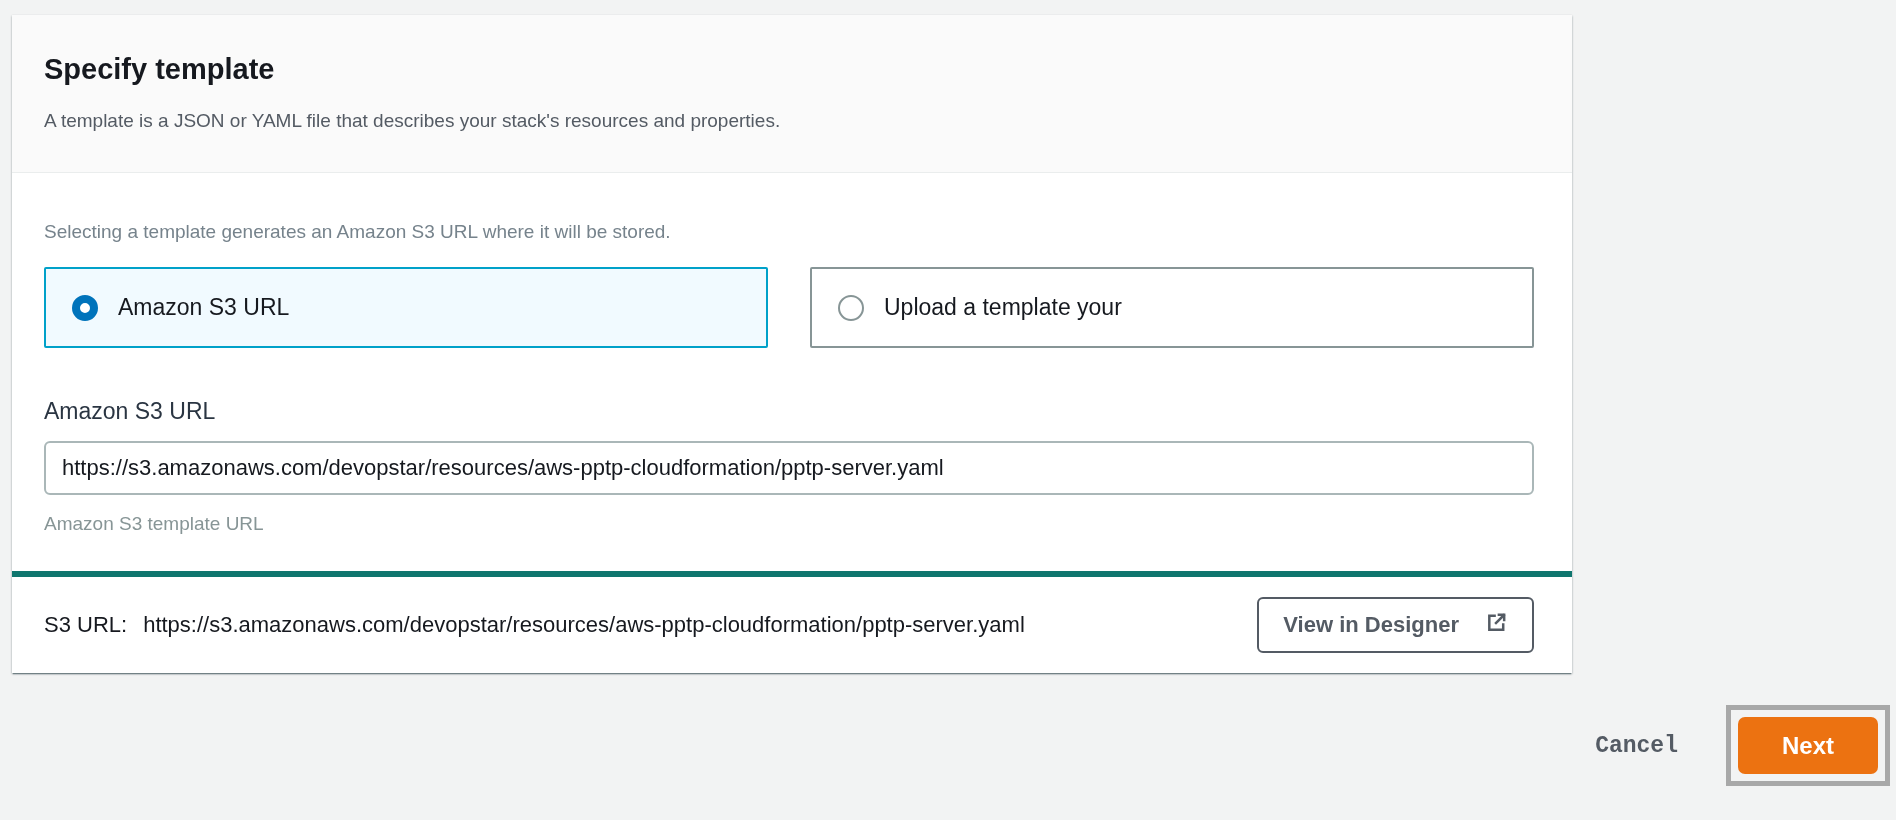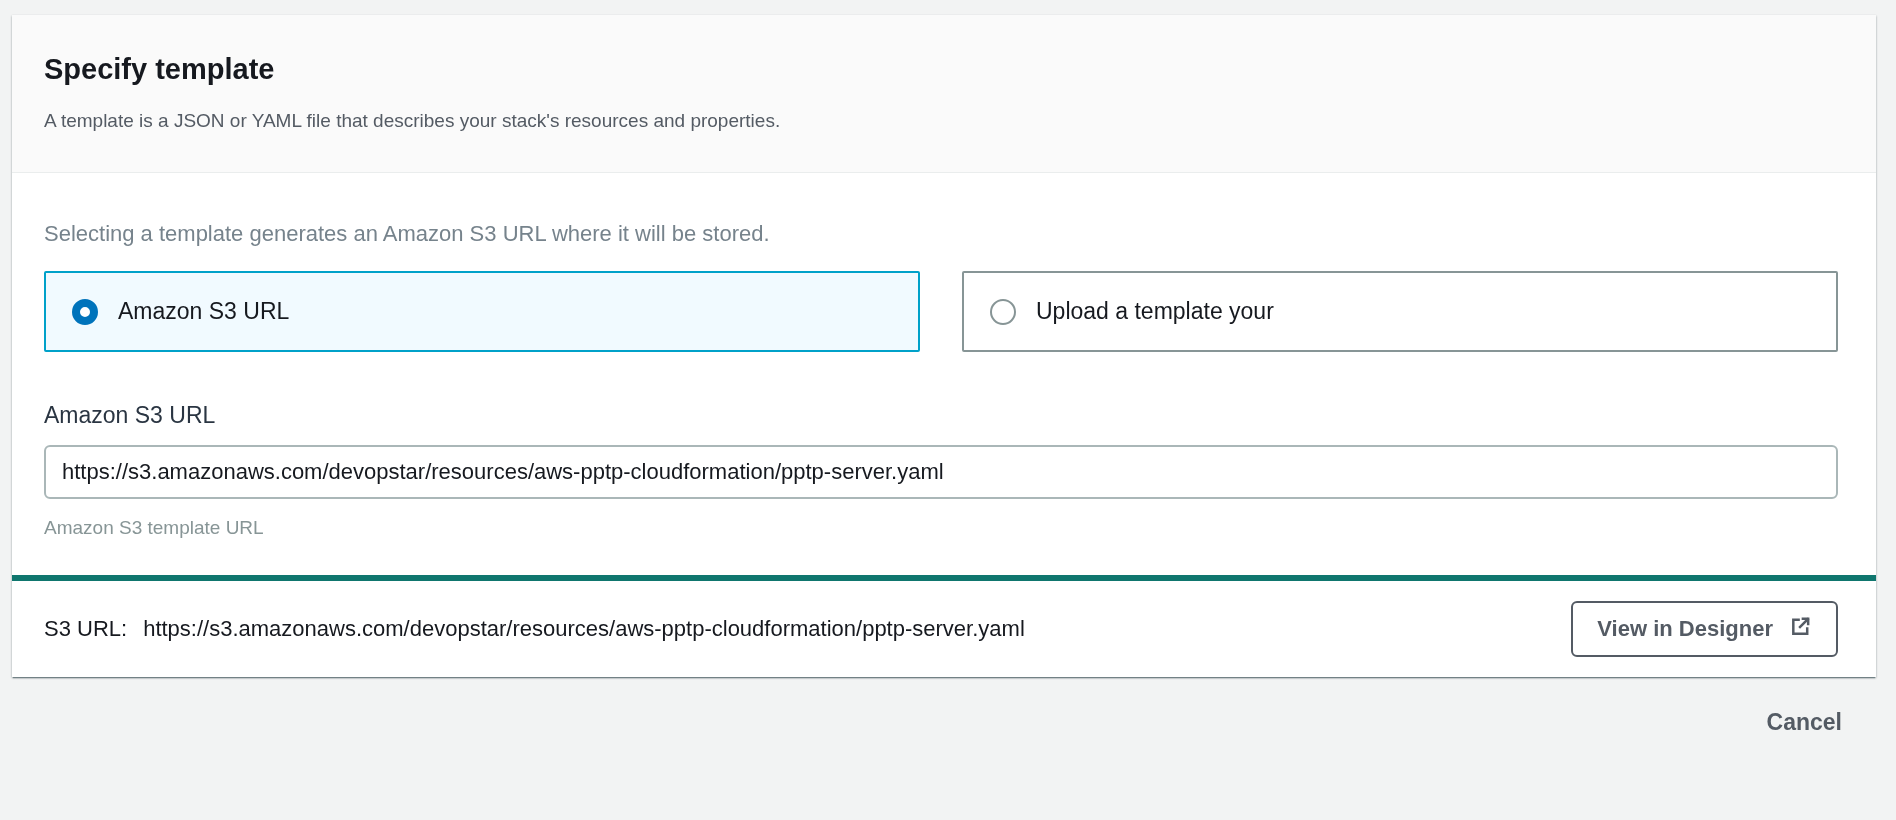--- a/index.html
+++ b/index.html
@@ -5,21 +5,21 @@
   * { box-sizing: border-box; margin: 0; padding: 0; }
   html, body {
     width: 1896px; height: 820px;
     background: #f2f3f3;
     font-family: "Liberation Sans", sans-serif;
     color: #16191f;
     overflow: hidden;
   }
   .card {
     margin: 15px 8px 0 12px;
-    width: 1864px;
+    width: 1560px;
     background: #ffffff;
     box-shadow: 0 1px 2px 0 rgba(0,28,36,.4), 0 2px 1px -1px rgba(0,28,36,.35);
   }
   .card-header {
     background: #fafafa;
     border-bottom: 1px solid #eaeded;
     padding: 38px 40px 40px 32px;
   }
   .card-title {
     font-size: 29px;
@@ -27,21 +27,21 @@
     color: #16191f;
     line-height: 1.15;
   }
   .card-subtitle {
     margin-top: 24px;
     font-size: 19px;
     color: #545b64;
   }
   .card-body { padding: 40px 38px 0 32px; }
   .field-group-label { font-size: 23px; color: #2a3542; }
-  .field-group-desc { margin-top: 8px; font-size: 22px; color: #76838c; }
+  .field-group-desc { margin-top: 8px; font-size: 19px; color: #76838c; }
   .tiles { display: flex; gap: 42px; margin-top: 24px; }
   .tile {
     flex: 1;
     height: 81px;
     display: flex;
     align-items: center;
     gap: 20px;
     padding-left: 26px;
     font-size: 23px;
     border-radius: 2px;
@@ -80,21 +80,21 @@
     display: flex;
     align-items: center;
     padding: 20px 38px 20px 32px;
   }
   .s3bar-label { font-size: 22px; color: #16191f; }
   .s3bar-url { font-size: 22px; color: #16191f; margin-left: 16px; }
   .spacer { flex: 1; }
   .btn-secondary {
     display: flex;
     align-items: center;
-    gap: 16px;
+    gap: 26px;
     height: 56px;
     padding: 0 24px;
     background: #fff;
     border: 2px solid #545b64;
     border-radius: 6px;
     font-family: "Liberation Sans", sans-serif;
     font-size: 22px;
     font-weight: 700;
     color: #545b64;
     cursor: pointer;
@@ -102,21 +102,21 @@
   .footer {
     display: flex;
     justify-content: flex-end;
     align-items: center;
     margin-top: 32px;
     padding-right: 6px;
   }
   .btn-link {
     background: none;
     border: none;
-    font-family: Liberation Sans, sans-serif;
+    font-family: Liberation Mono, monospace;
     font-size: 23px;
     font-weight: 700;
     color: #545b64;
     margin-right: 48px;
     cursor: pointer;
   }
   .next-frame {
     border: 5px solid #a8a8a8;
     padding: 7px;
   }
@@ -181,13 +181,16 @@
           <path d="M19.5 4.5 L11.5 12.5"></path>
         </svg>
       </span>
     </button>
   </div>
 
 </div>
 
 <div class="footer">
   <button class="btn-link">Cancel</button>
+  <div class="next-frame">
+    <button class="btn-primary">Next</button>
+  </div>
 </div>
 
 </body></html>

